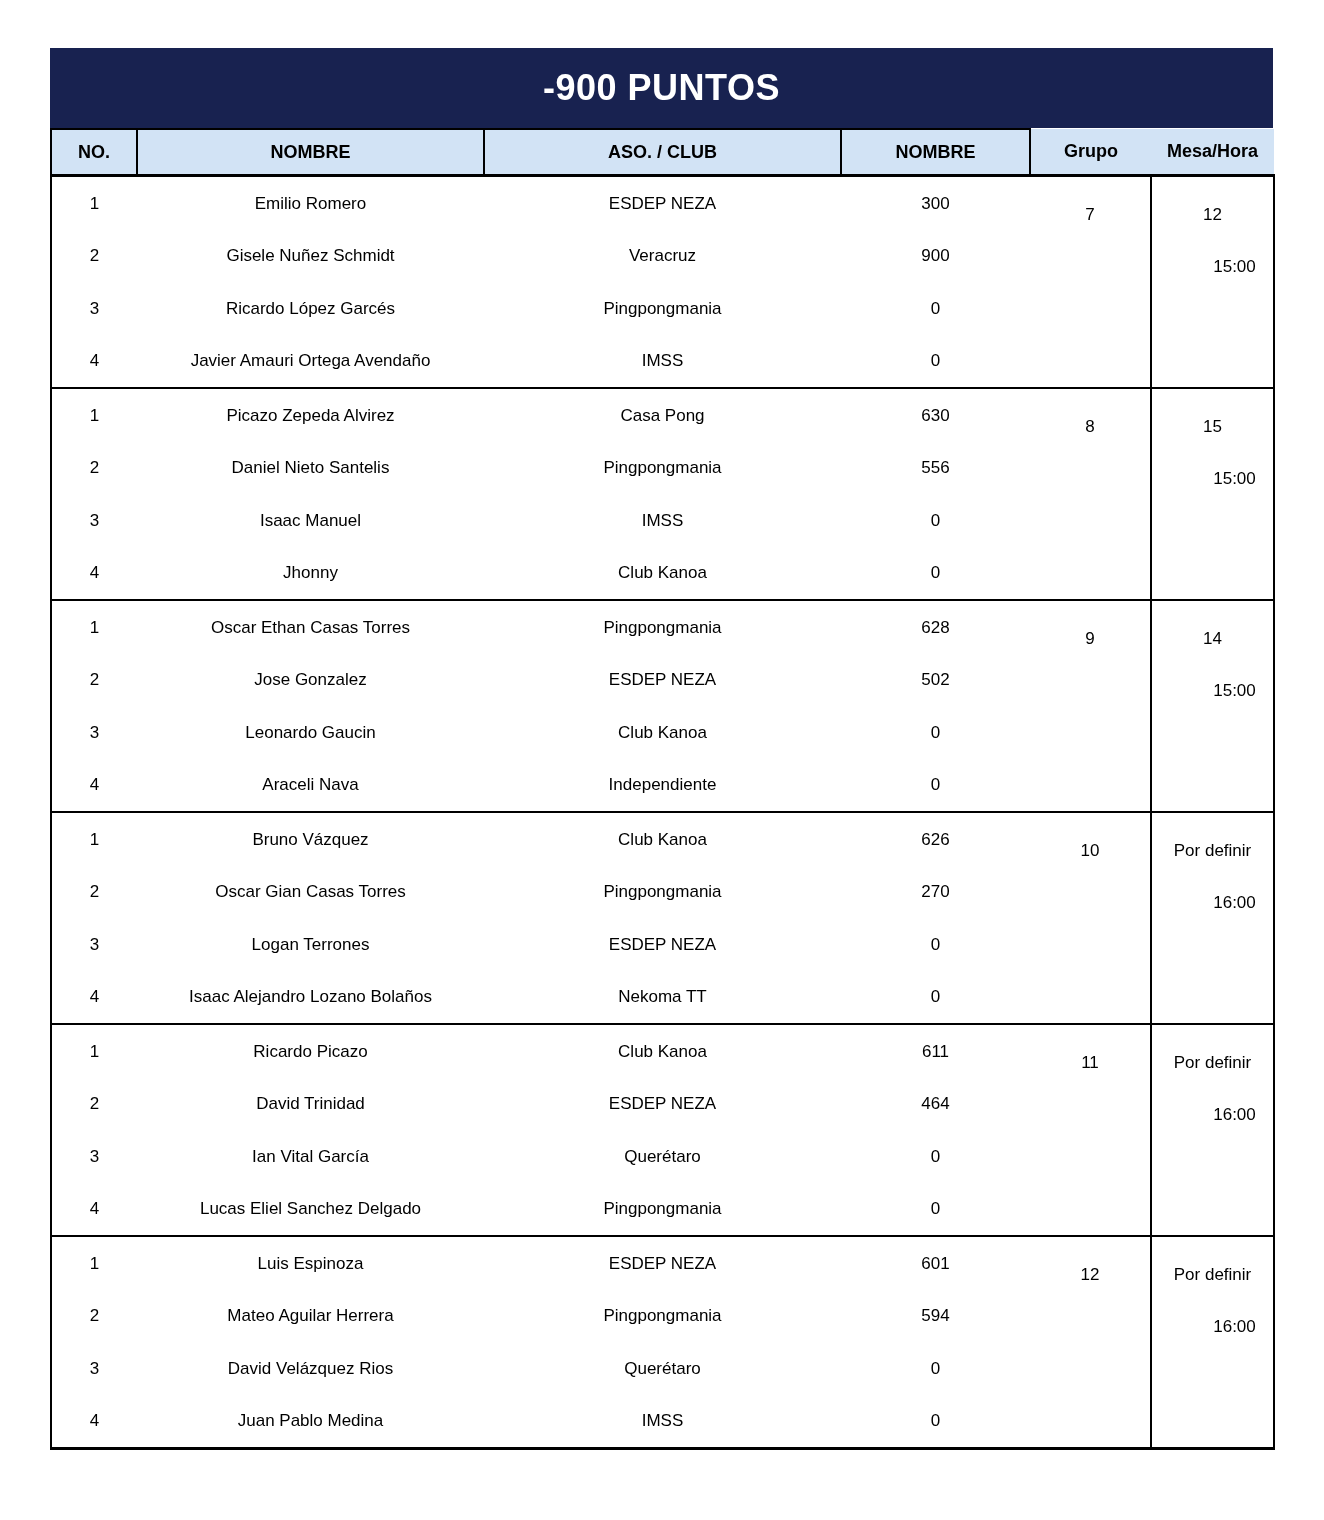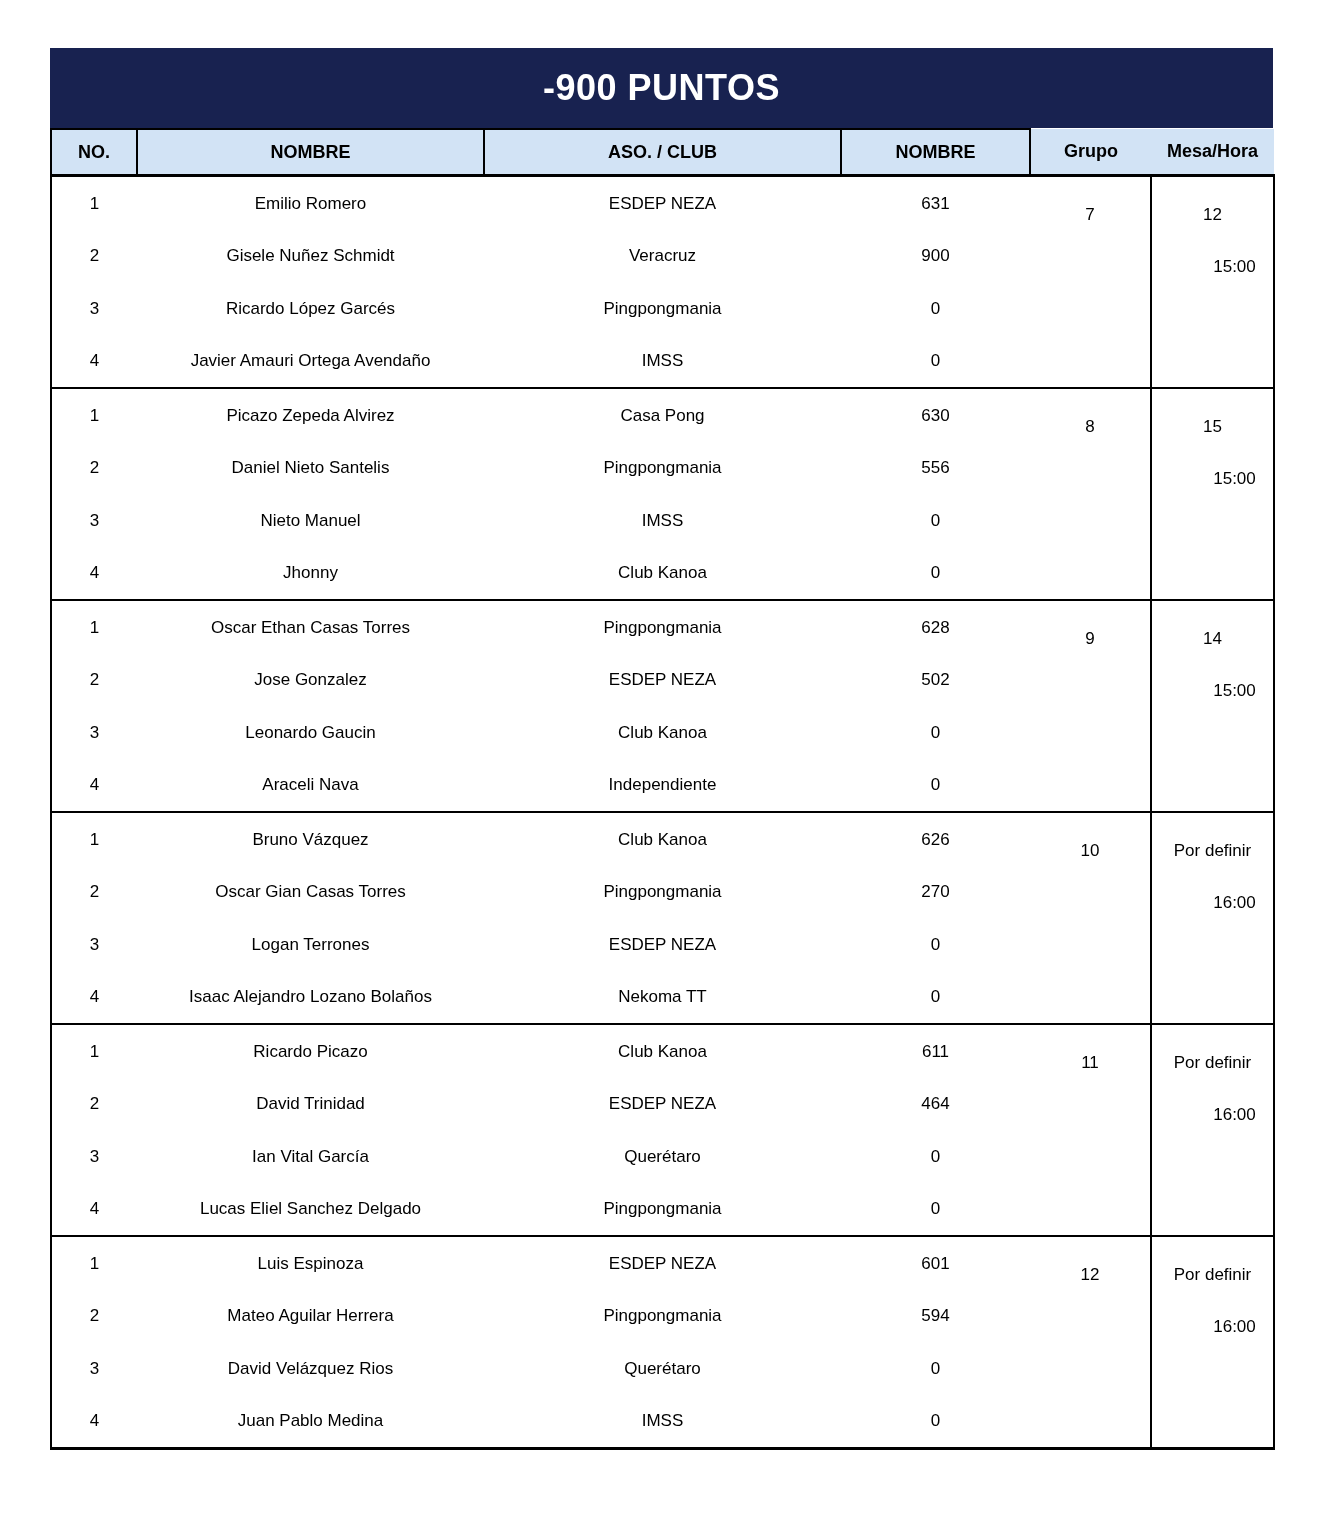--- a/index.html
+++ b/index.html
@@ -106,21 +106,21 @@
         <th class="boxed">NOMBRE</th>
         <th>Grupo</th>
         <th>Mesa/Hora</th>
       </tr>
     </thead>
     <tbody id="groups-body">
         <tr class="prow group-first">
           <td class="no-cell">1</td>
           <td>Emilio Romero</td>
           <td>ESDEP NEZA</td>
-          <td>631</td>
+          <td>300</td>
           <td class="grupo-cell" rowspan="4">7</td>
           <td class="mesa-cell" rowspan="4">
             <div class="mesa">12</div>
             <div class="hora">15:00</div>
           </td>
         </tr>
         <tr class="prow">
           <td class="no-cell">2</td>
           <td>Gisele Nuñez Schmidt</td>
           <td>Veracruz</td>
@@ -150,21 +150,21 @@
           </td>
         </tr>
         <tr class="prow">
           <td class="no-cell">2</td>
           <td>Daniel Nieto Santelis</td>
           <td>Pingpongmania</td>
           <td>556</td>
         </tr>
         <tr class="prow">
           <td class="no-cell">3</td>
-          <td>Nieto Manuel</td>
+          <td>Isaac Manuel</td>
           <td>IMSS</td>
           <td>0</td>
         </tr>
         <tr class="prow">
           <td class="no-cell">4</td>
           <td>Jhonny</td>
           <td>Club Kanoa</td>
           <td>0</td>
         </tr>
         <tr class="prow group-first">

